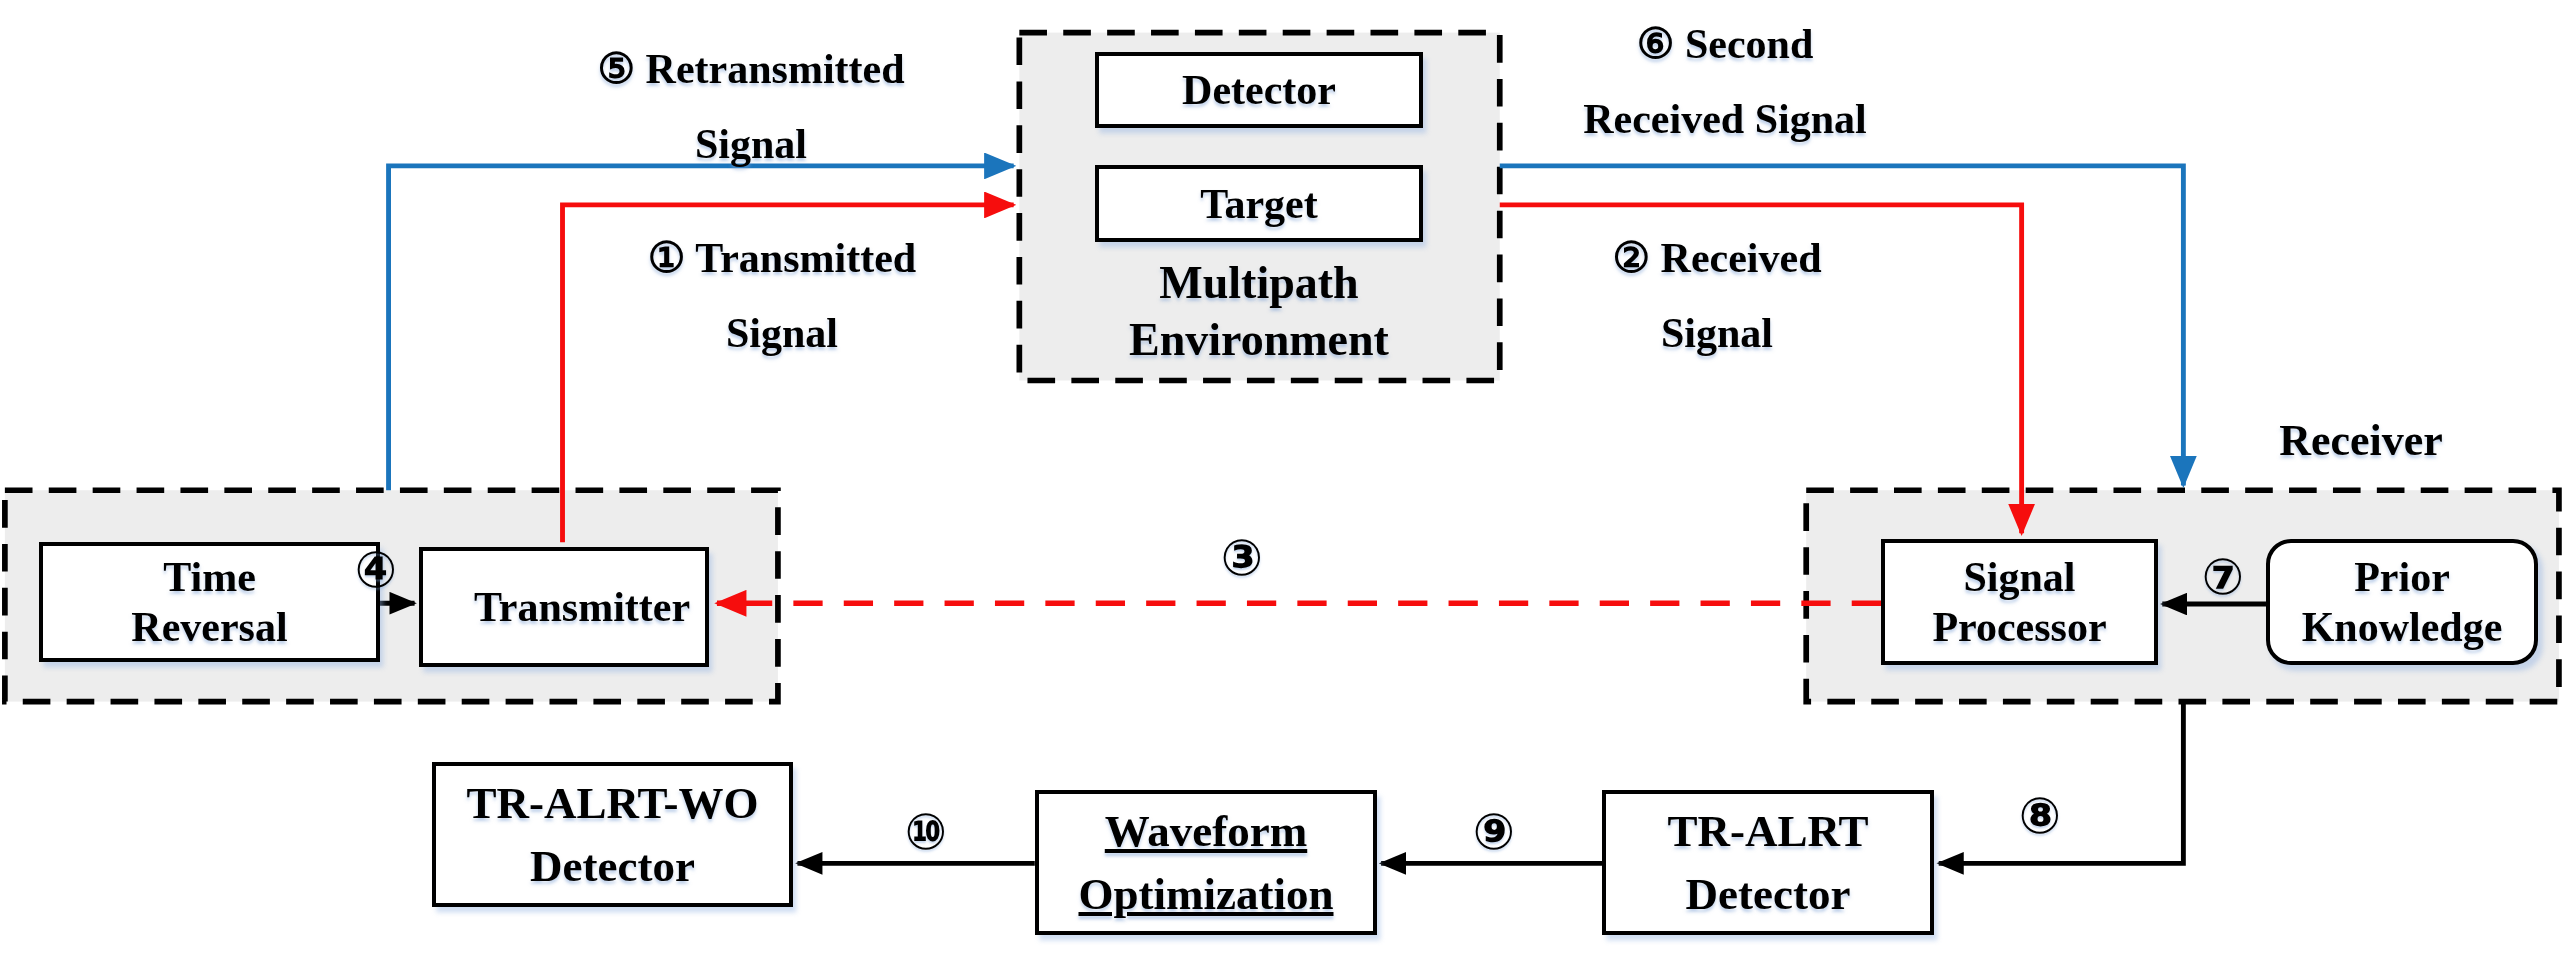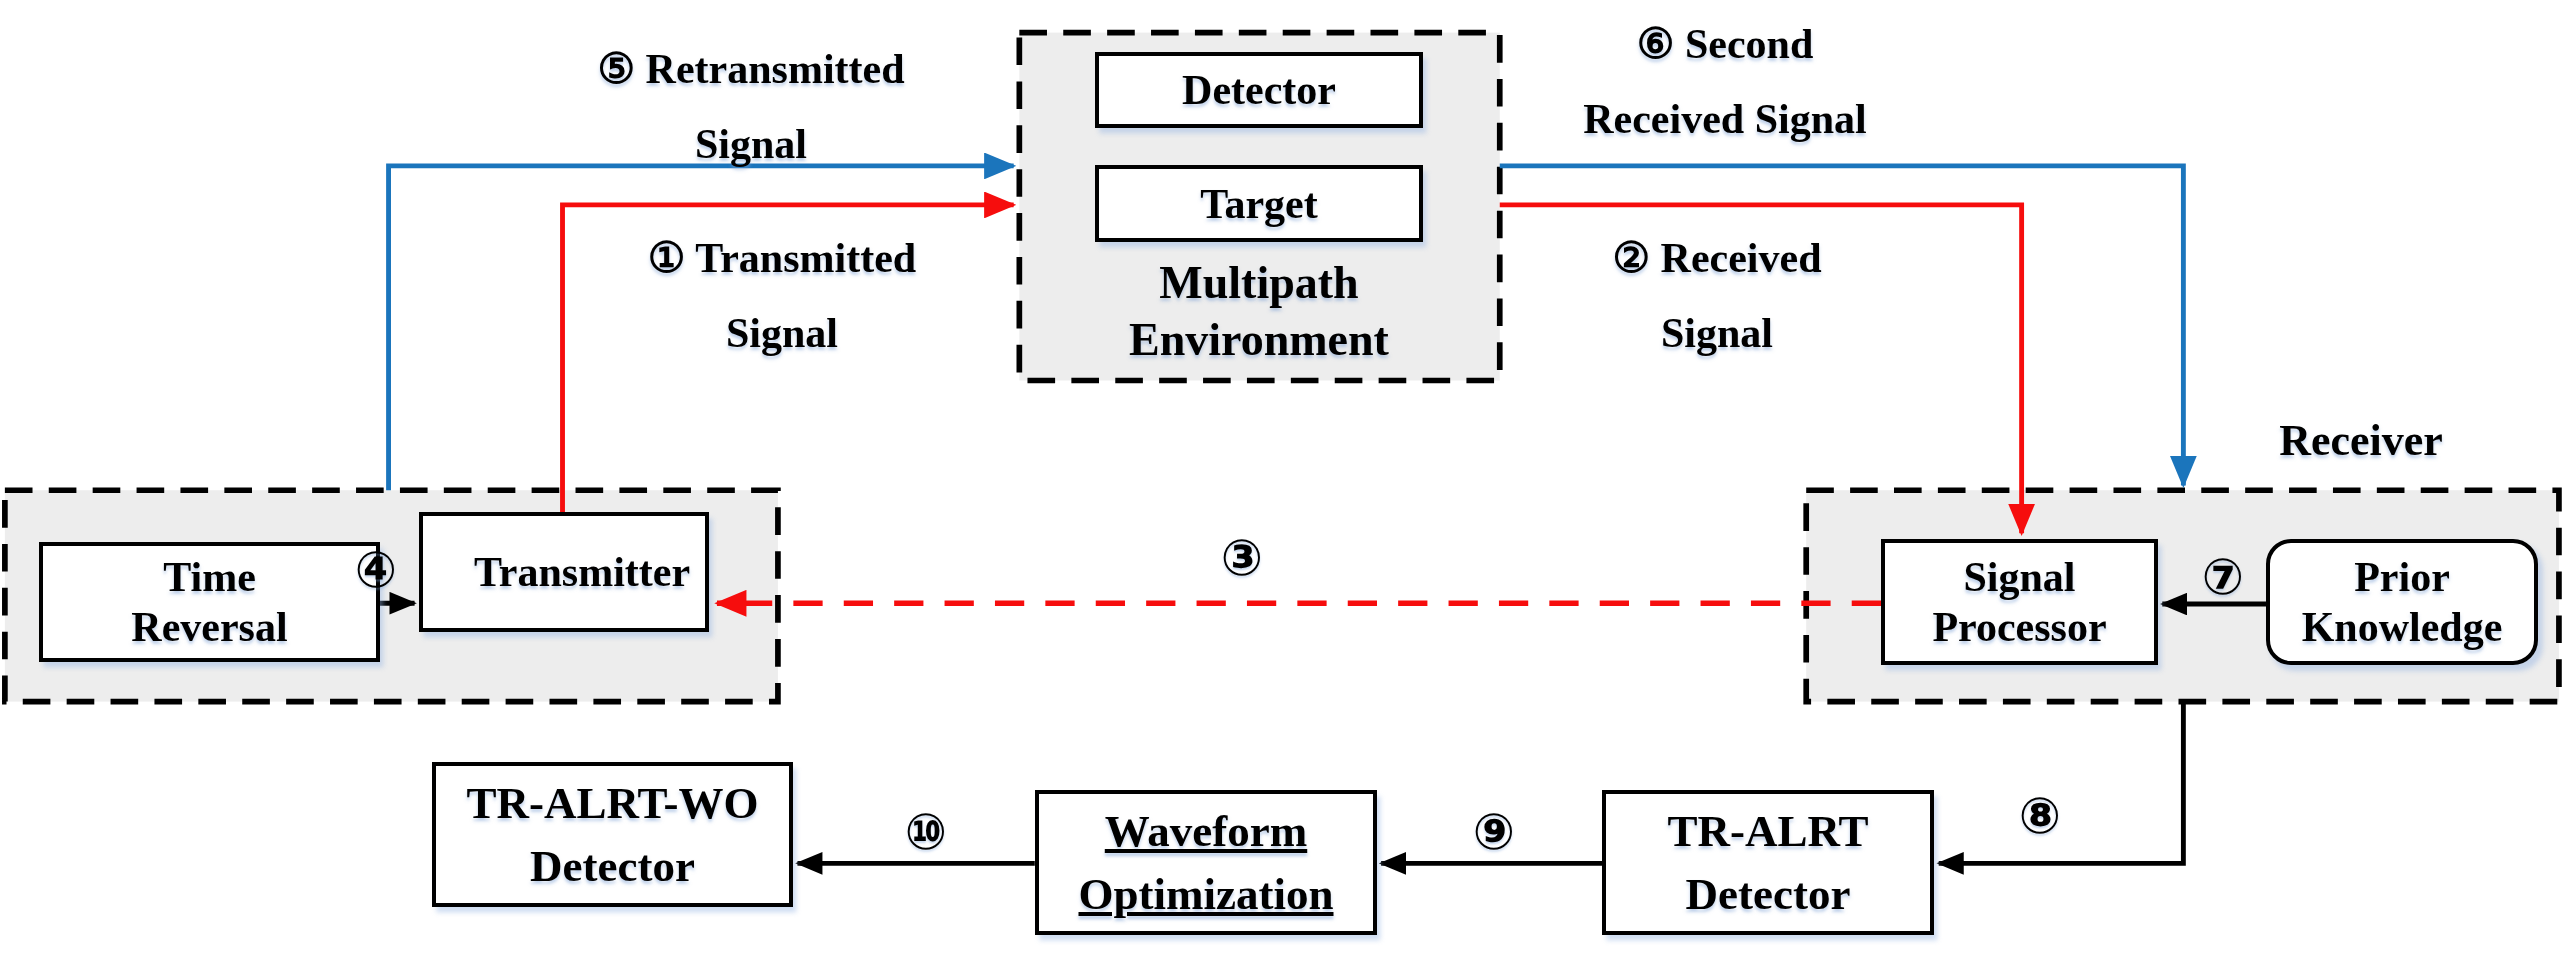--- a/index.html
+++ b/index.html
@@ -78,21 +78,21 @@
   <div class="caption" style="left:1019px;top:254px;width:480px;">
     <div>Multipath</div>
     <div>Environment</div>
   </div>
 
   <div class="box" style="left:39px;top:542px;width:341px;height:120px;">
     <div>Time</div>
     <div>Reversal</div>
   </div>
 
-  <div class="box" style="left:419px;top:512px;width:290px;height:120px;padding-left:36px;">
+  <div class="box" style="left:419px;top:547px;width:290px;height:120px;padding-left:36px;">
     <div>Transmitter</div>
   </div>
 
   <div class="box" style="left:1881px;top:539px;width:277px;height:126px;">
     <div>Signal</div>
     <div>Processor</div>
   </div>
 
   <div class="box" style="left:2266px;top:539px;width:272px;height:126px;border-radius:25px;">
     <div>Prior</div>

